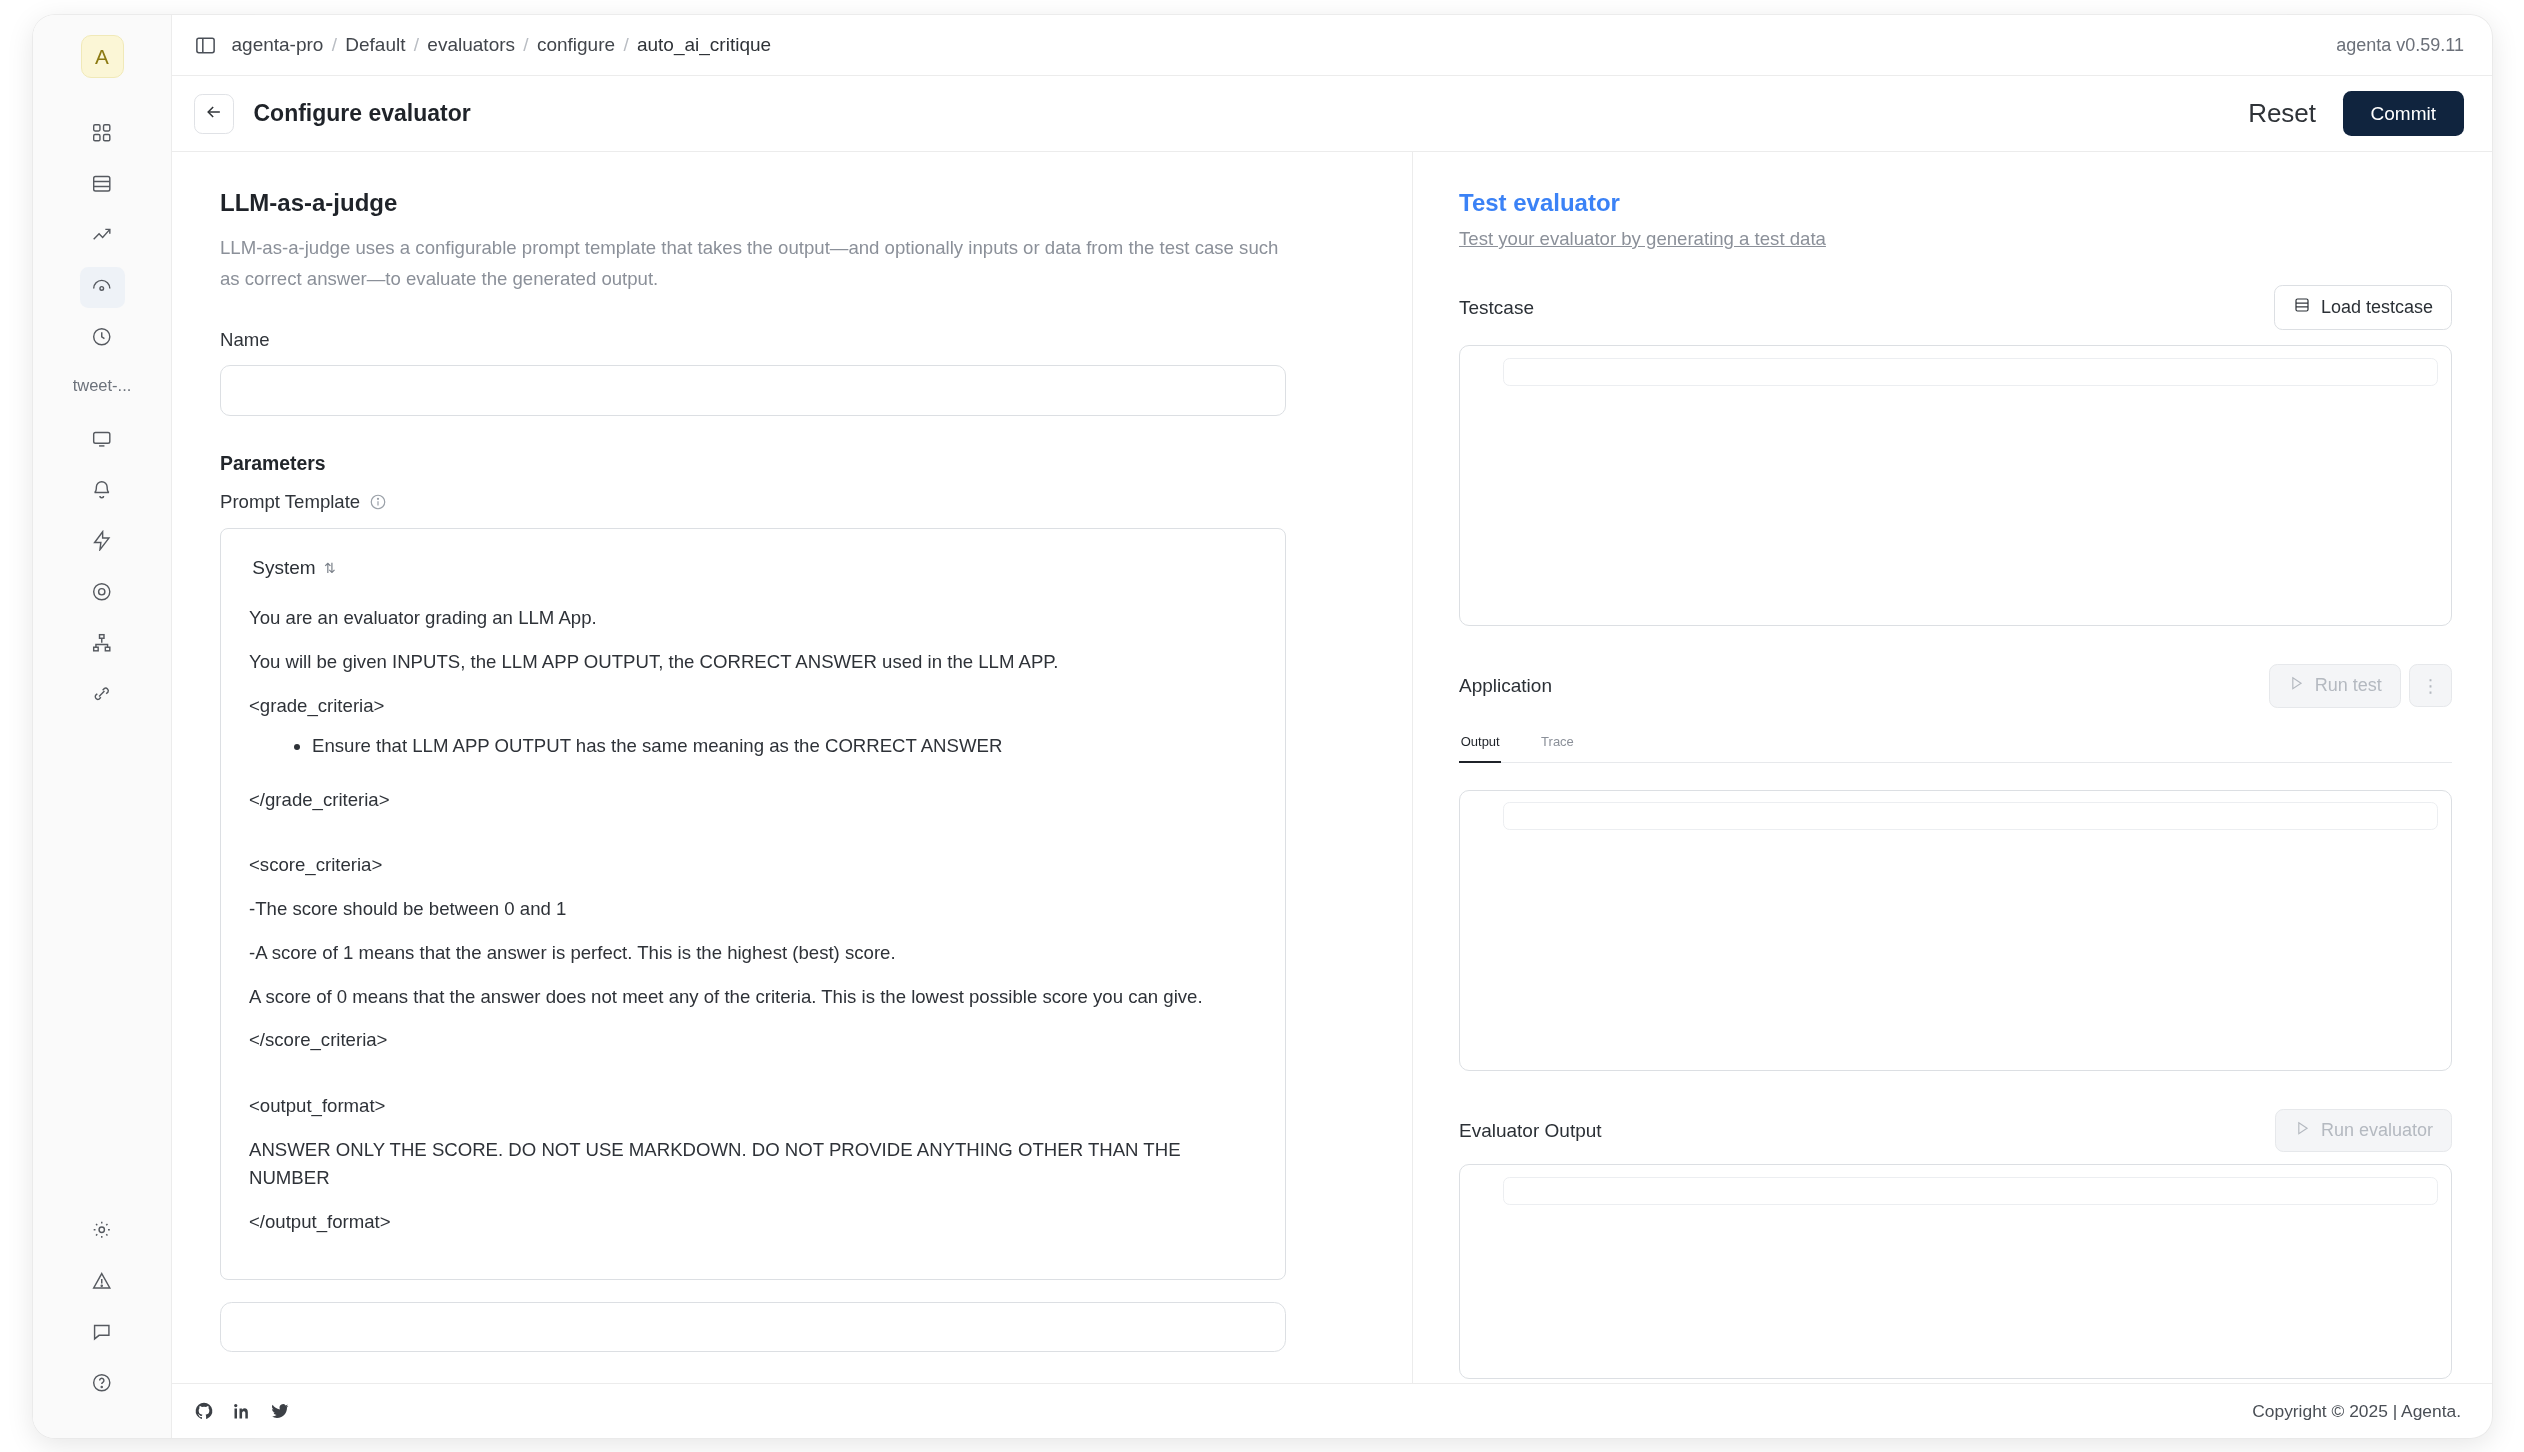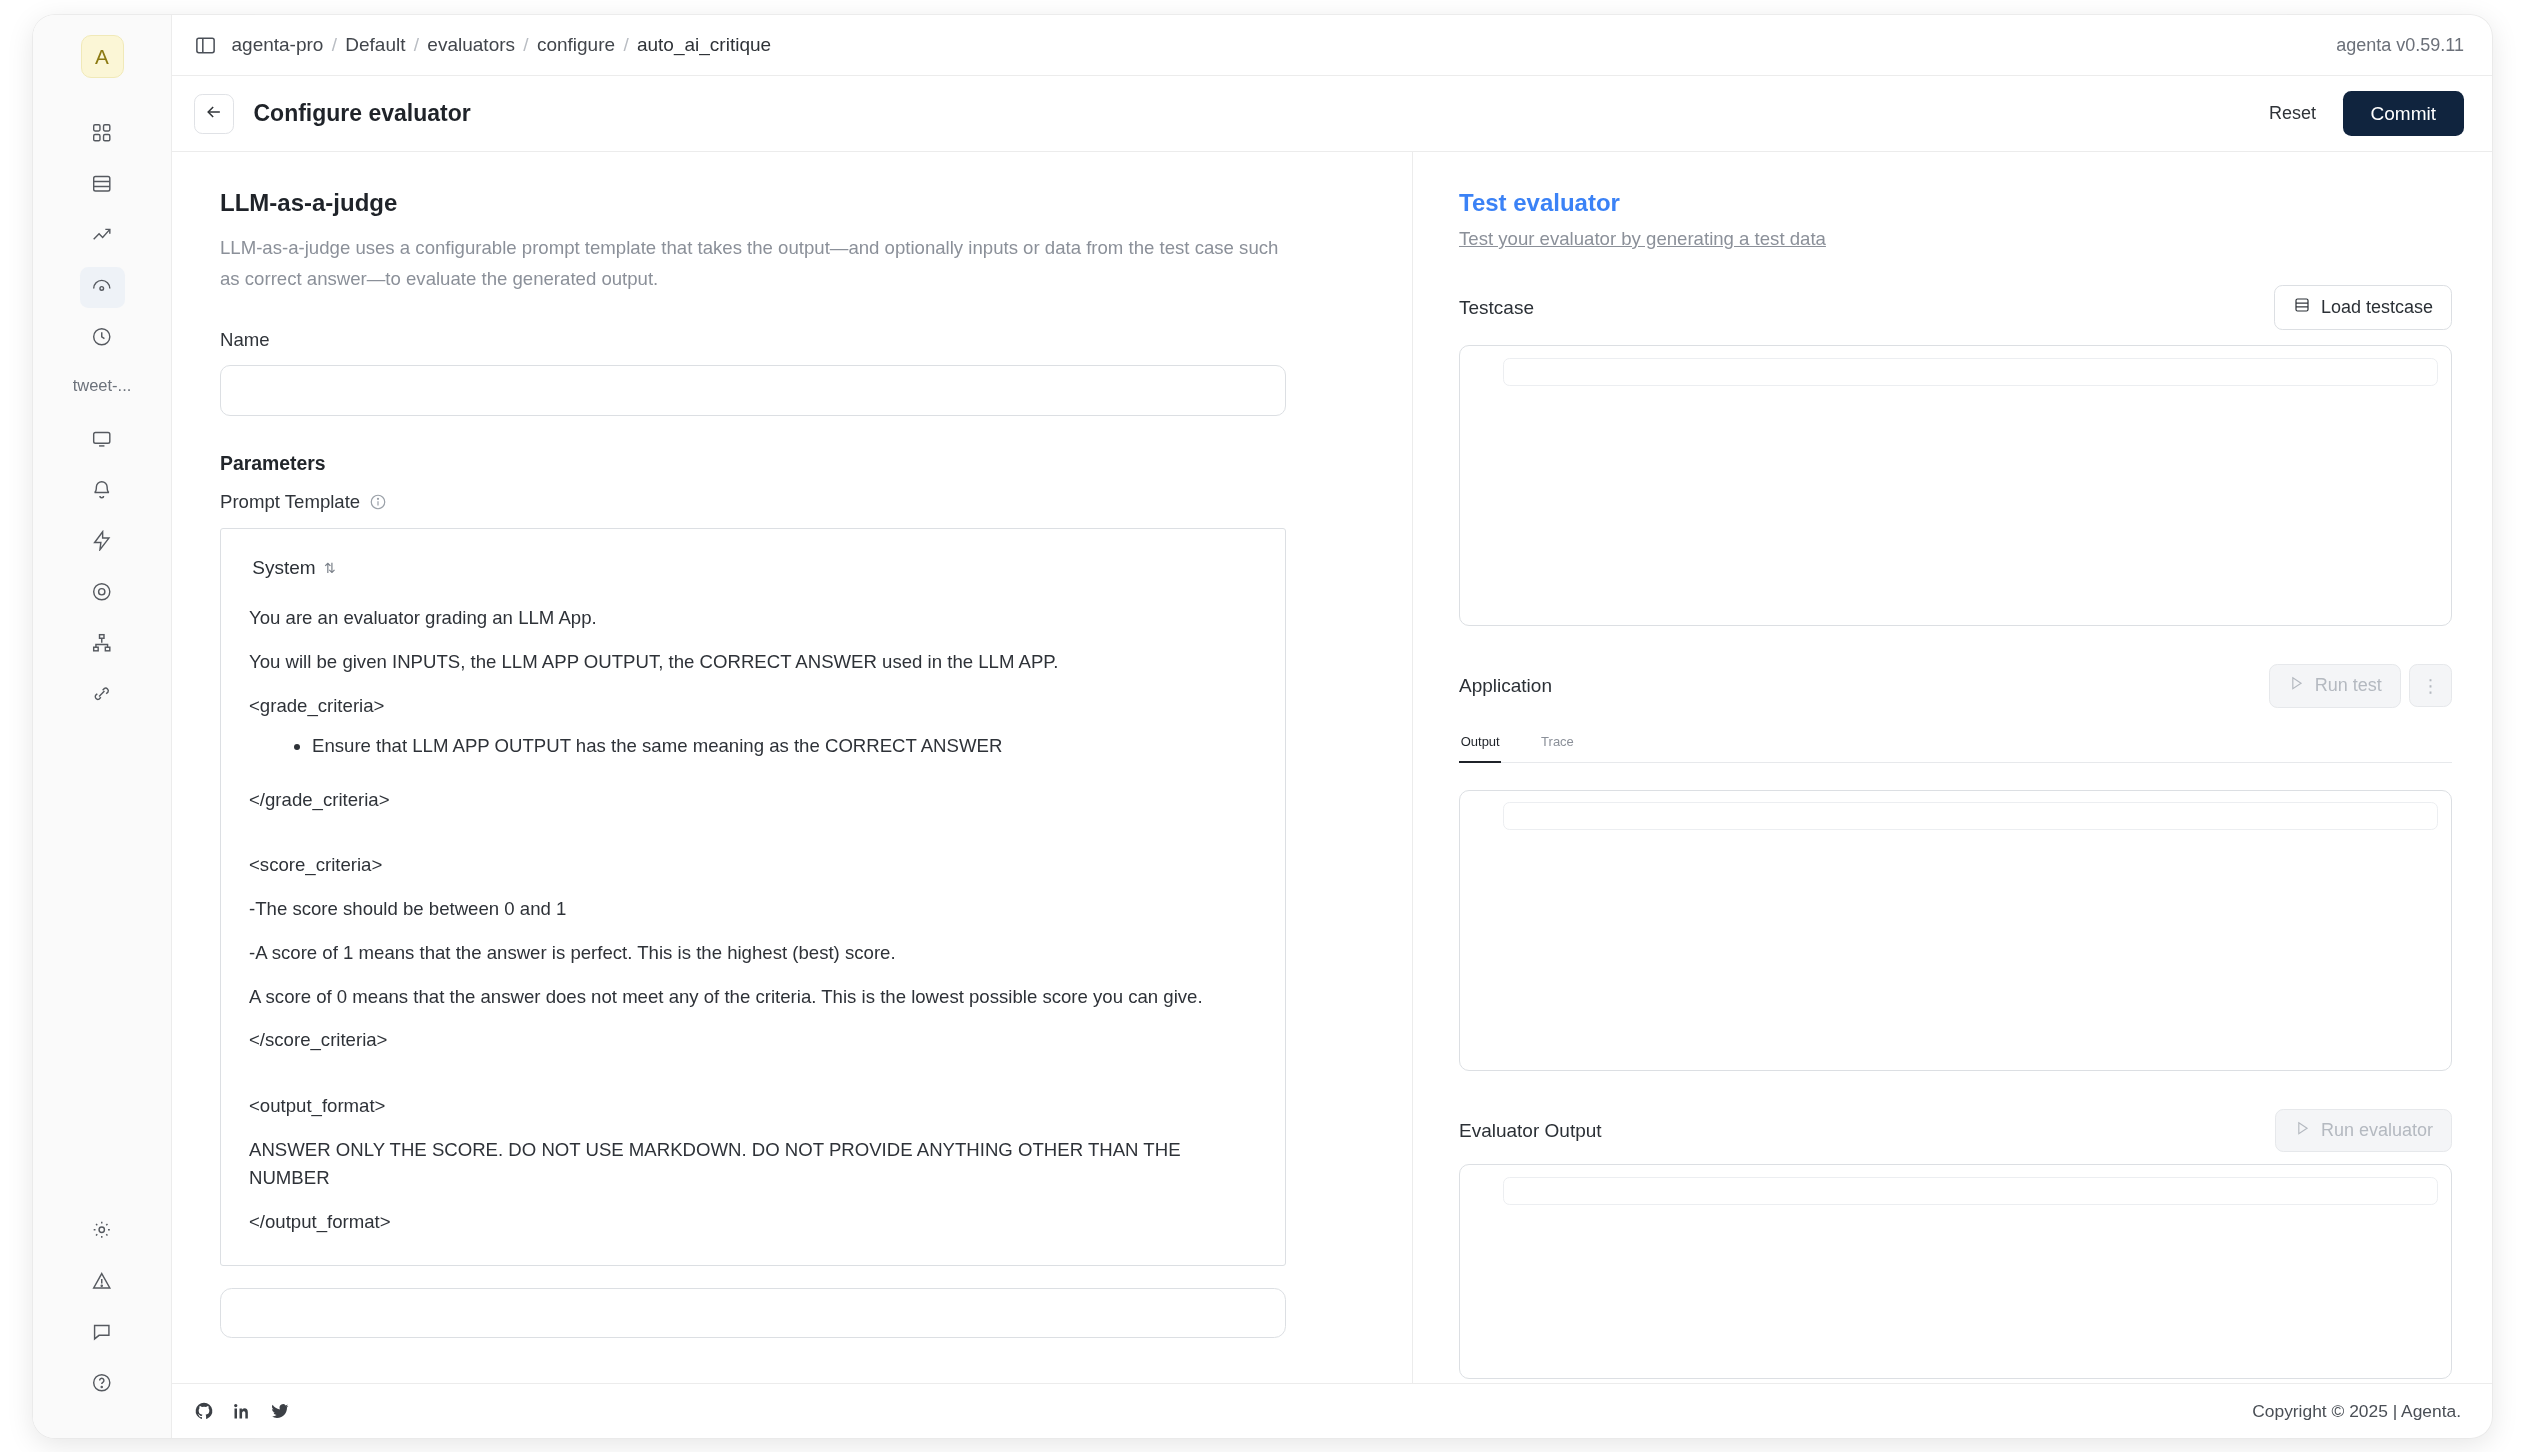--- a/index.html
+++ b/index.html
@@ -122,21 +122,21 @@
     font-weight: 600;
     color: #1f2329;
   }
   .subbar-actions {
     margin-left: auto;
     display: flex; align-items: center; gap: 21.5px;
   }
   .btn-reset {
     background: transparent;
     border: none;
-    font-size: 18px;
+    font-size: 26px;
     color: #2f3338;
     padding: 6.6px 5px;
     font-family: inherit;
   }
   .btn-commit {
     background: #10243e;
     color: #fff;
     border: none;
     border-radius: 8.3px;
     font-size: 19px;
@@ -201,23 +201,23 @@
   .prompt-label-row {
     display: flex; align-items: center; gap: 8.3px;
     margin-bottom: 15px;
   }
   .prompt-label-row .lbl { font-size: 18.6px; color: #30343a; }
   .info-icon { color: #9aa0a8; display: flex; }
   .info-icon svg { width: 18px; height: 18px; }
   .prompt-box {
     width: 1066px;
     border: 0.8px solid #dcdfe3;
-    border-radius: 3px;
+    border-radius: 8px;
     background: #fff;
-    padding: 23px 28px 28px 28px;
+    padding: 23px 28px 42px 28px;
   }
   .role-row {
     display: flex; align-items: center; gap: 8.3px;
     margin: 5px 0 25px 3.3px;
   }
   .role-row .role {
     font-size: 19px;
     color: #2b3036;
   }
   .role-row .caret { color: #7b818a; font-size: 14px; line-height: 1; }

